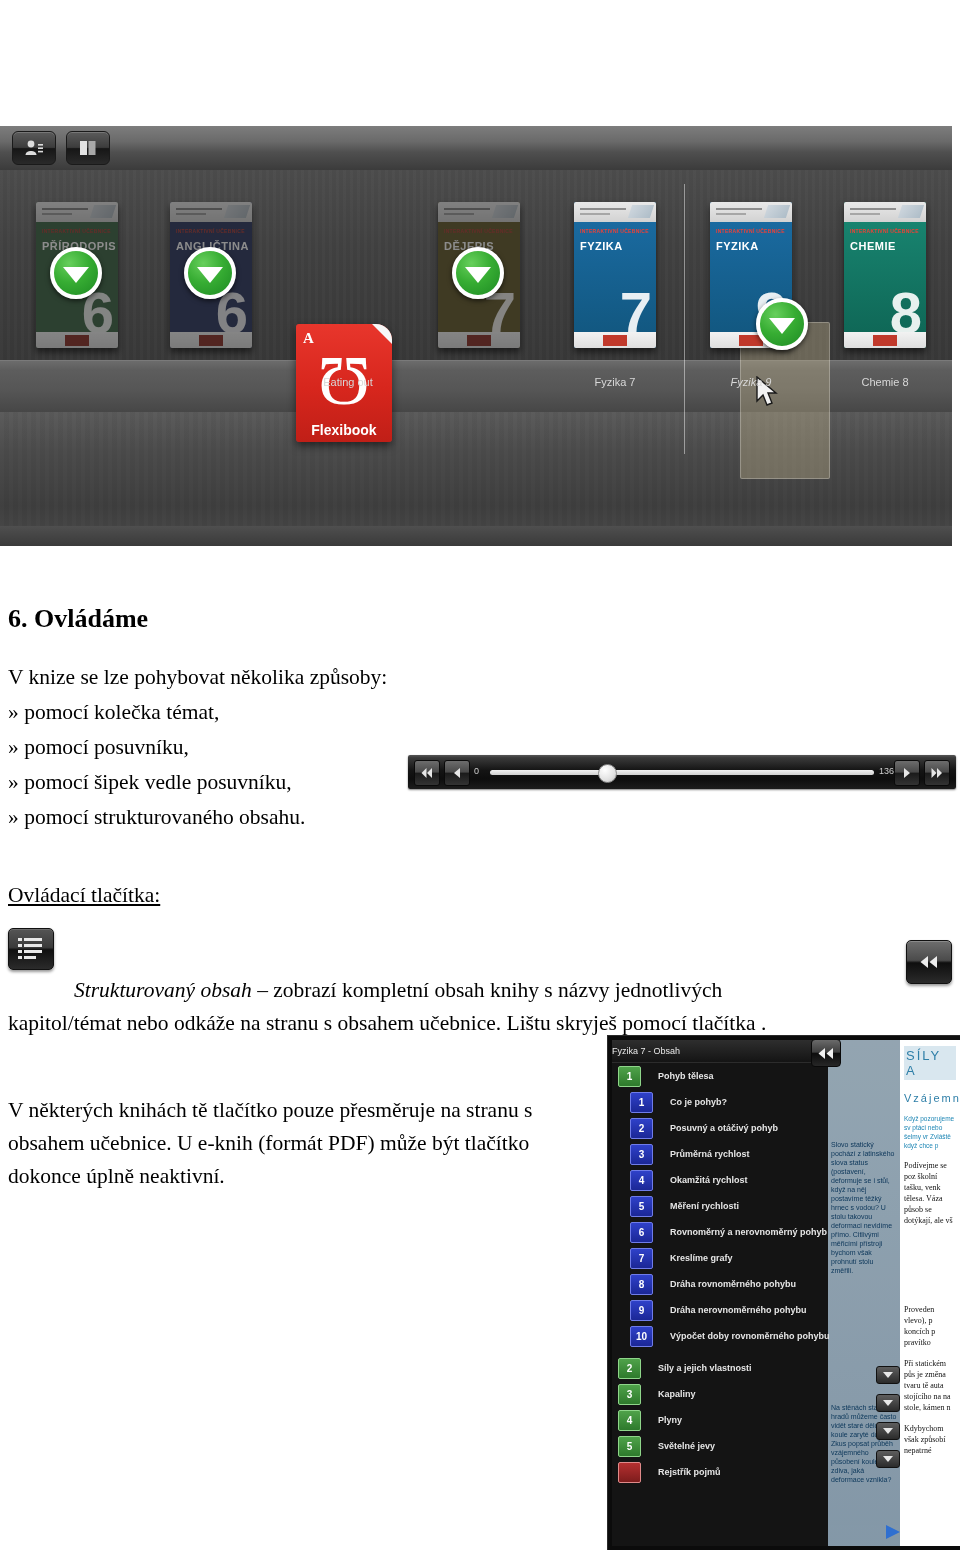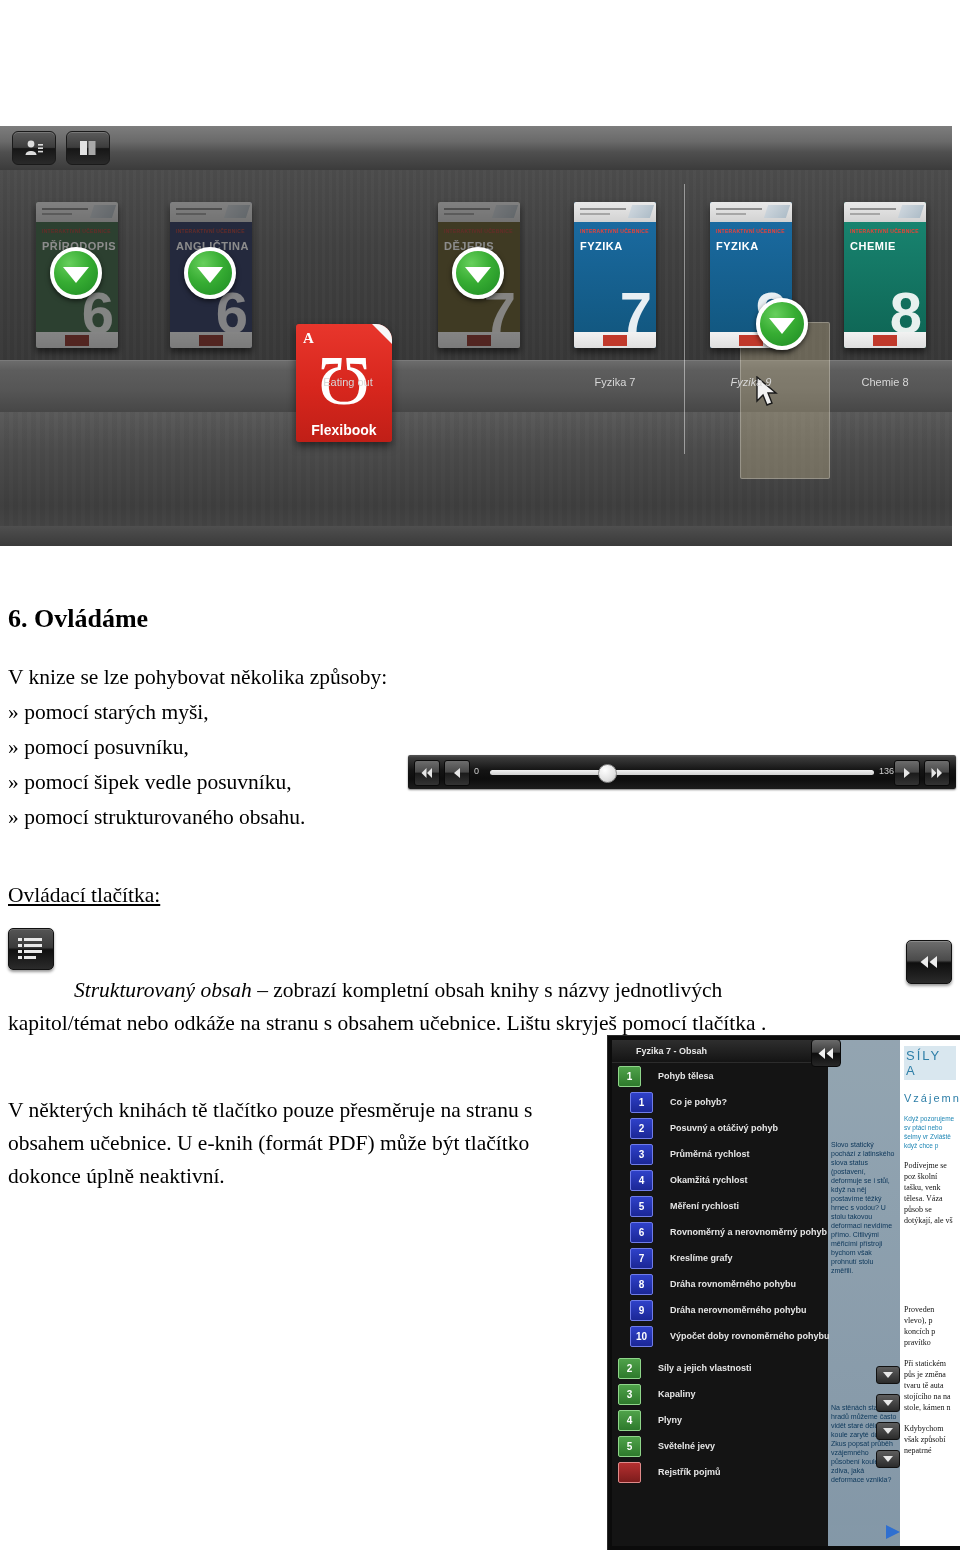--- a/index.html
+++ b/index.html
@@ -280,21 +280,21 @@
     background:#0b0b0b; overflow:hidden;
     box-shadow:0 0 0 1px #2a2a2a;
   }
   #toc-panel{
     position:absolute; left:4px; top:4px; width:216px; height:506px;
     background:#141414;
   }
   #toc-header{
     height:22px; background:linear-gradient(180deg,#2e2e2e,#141414);
     color:#e8e8e8; font-family:"Liberation Sans", sans-serif;
-    font-size:9px; font-weight:bold; line-height:22px; padding-left:24px;
+    font-size:9px; font-weight:normal; line-height:22px; padding-left:0;
     border-bottom:1px solid #2c2c2c;
   }
   #toc-collapse{
     position:absolute; left:203px; top:3px; width:28px; height:26px;
     border-radius:4px;
     background:linear-gradient(180deg,#6a6a6a 0%,#3f3f3f 46%,#0d0d0d 52%,#272727 100%);
     border:1px solid #090909;
     display:flex;align-items:center;justify-content:center;
     z-index:6;
   }
@@ -502,21 +502,21 @@
 
   <div class="book-label" style="left:278px;text-align:center;">Eating out</div>
   <div class="book-label" style="left:545px;">Fyzika 7</div>
   <div class="book-label" style="left:681px;font-style:italic;">Fyzika 9</div>
   <div class="book-label" style="left:815px;">Chemie 8</div>
 </div>
 
 <div id="sec3">
   <h2>6. Ovládáme</h2>
   <div class="para">V knize se lze pohybovat několika způsoby:</div>
-  <div class="para">» pomocí starých myši,</div>
+  <div class="para">» pomocí kolečka témat,</div>
   <div class="para">» pomocí posuvníku,</div>
   <div class="para">» pomocí šipek vedle posuvníku,</div>
   <div class="para">» pomocí strukturovaného obsahu.</div>
 </div>
 
 <div id="nav-slider">
   <div class="nv-btn" id="nv-first">
     <svg width="12" height="10" viewBox="0 0 12 10">
       <path d="M5.5 0 L5.5 10 L0.5 5 Z" fill="#e6e6e6"></path>
         <path d="M11 0 L11 10 L6 5 Z" fill="#e6e6e6"></path>

